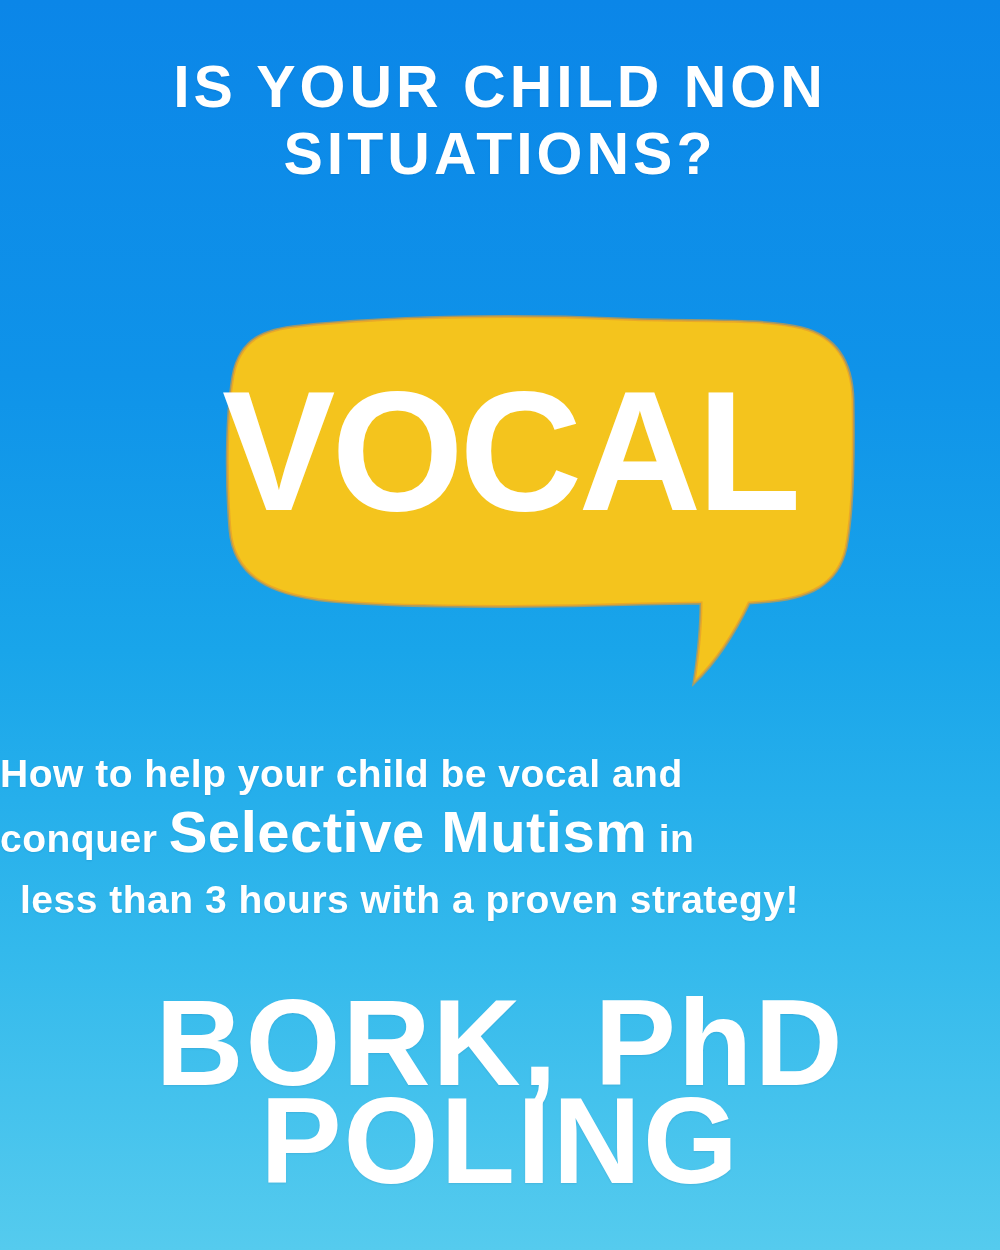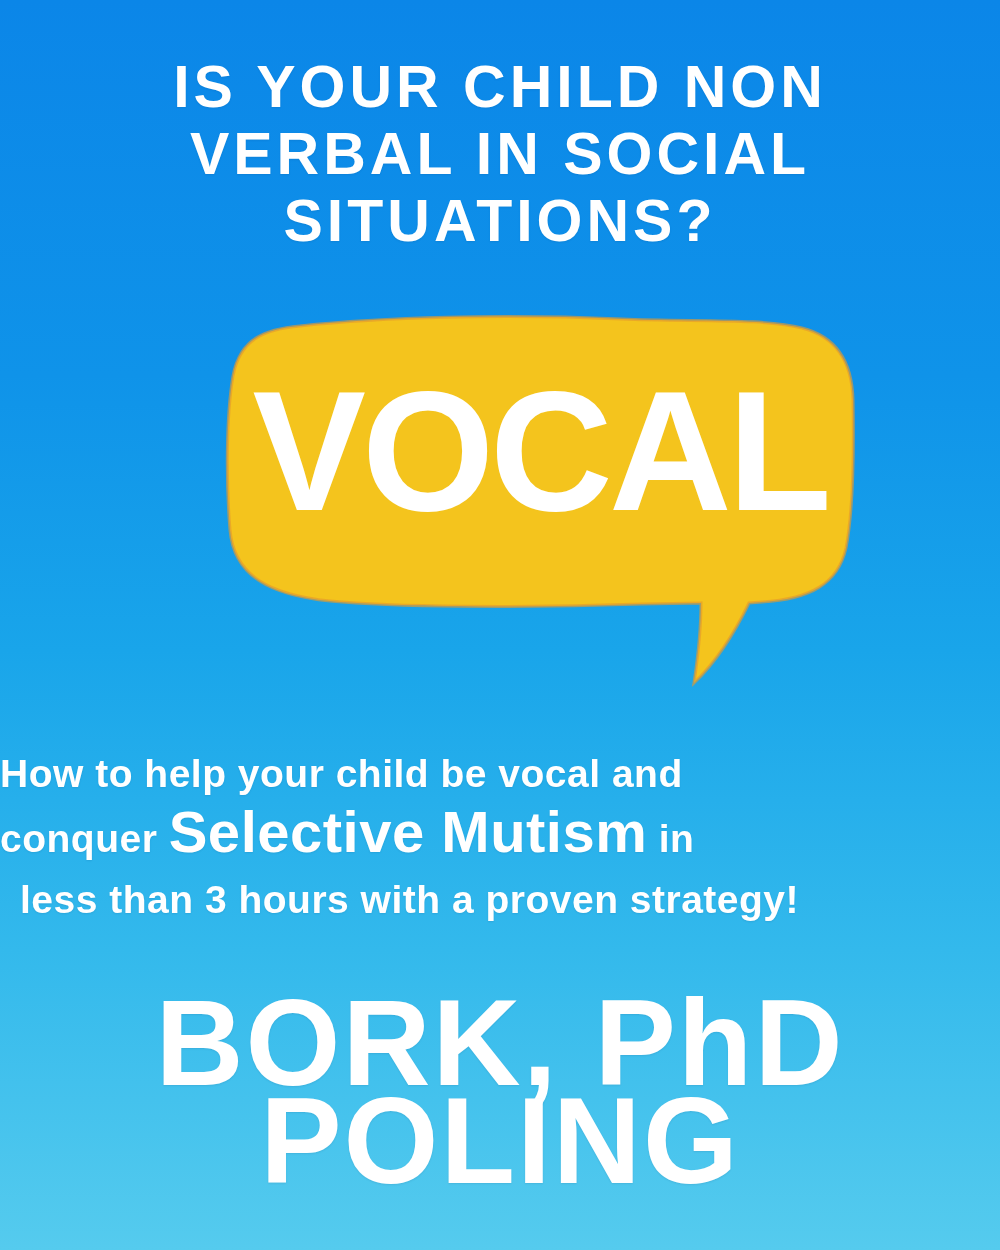--- a/index.html
+++ b/index.html
@@ -57,21 +57,21 @@
   .bubble-svg path {
     stroke: #e49a2e;
     stroke-width: 3;
     stroke-opacity: 0.65;
   }
   .bubble-word {
     position: absolute;
     left: 0;
     right: 0;
     top: 54px;
-    text-align: center;
+    text-align: left;
     font-size: 170px;
     line-height: 1;
     font-weight: bold;
     letter-spacing: -4px;
     color: #ffffff;
   }
 
   .subtitle {
     position: absolute;
     top: 748px;
@@ -103,21 +103,20 @@
   }
   .author .a-line { display: block; }
 </style>
 </head>
 <body>
 
 <div class="cover">
 
   <h1 class="headline">
     <span class="h-line">IS YOUR CHILD NON</span>
-    <span class="h-line">VERBAL IN SOCIAL</span>
     <span class="h-line">SITUATIONS?</span>
   </h1>
 
   <div class="bubble-wrap">
     <svg class="bubble-svg" viewBox="0 0 636 380" aria-hidden="true">
       <path d="M 78 14
                C 160 5, 280 2, 400 7
                C 470 10, 540 6, 580 16
                C 612 24, 630 48, 631 88
                C 632 140, 631 200, 624 236

